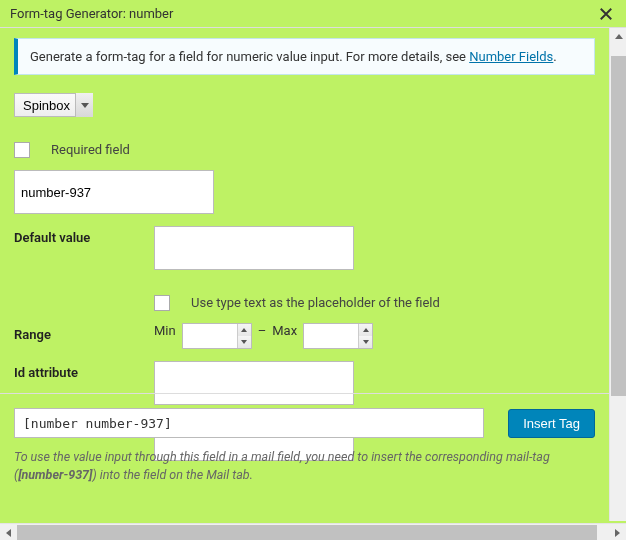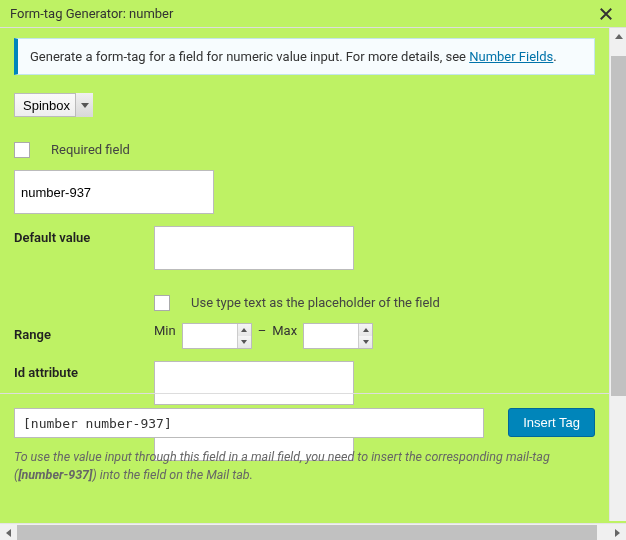--- a/index.html
+++ b/index.html
@@ -28,21 +28,21 @@
 input[type=checkbox].cb { width: 16px; height: 16px; border: 1px solid #aaa; background: #fff; appearance: none; }
 input[type=text].tx { width: 200px; height: 44px; border: 1px solid #bbb; padding: 2px 6px; font-size: 13px; }
 .num-wrap { display: inline-flex; align-items: center; position: relative; }
 input[type=text].num { width: 70px; height: 26px; border: 1px solid #bbb; padding: 2px 18px 2px 6px; font-size: 13px; }
 .spinbtns { position: absolute; right: 1px; top: 1px; width: 14px; height: 24px; border-left: 1px solid #ccc; display: flex; flex-direction: column; }
 .spinbtns .up, .spinbtns .dn { flex:1; background: linear-gradient(#f5f5f5,#e6e6e6); display:flex; align-items:center; justify-content:center; }
 .spinbtns .up::before { content:''; border-left:3px solid transparent; border-right:3px solid transparent; border-bottom:4px solid #555; }
 .spinbtns .dn::before { content:''; border-left:3px solid transparent; border-right:3px solid transparent; border-top:4px solid #555; }
 .range-ctl { display: flex; gap: 6px; font-size: 13px; color: #333; }
 .footer { position: absolute; left: 0; bottom: 24px; width: 609px; border-top: 1px solid #ddd; padding: 14px; }
-.tag-row { display: flex; gap: 24px; align-items: flex-start; }
+.tag-row { display: flex; gap: 24px; align-items: center; }
 input[type=text].tagout { flex: 1; height: 30px; border: 1px solid #bbb; padding: 4px 8px; font-family: Consolas, Monaco, monospace; font-size: 13px; color: #333; }
 .btn-primary { background: #0085ba; border: 1px solid #006799; color: #fff; padding: 6px 14px; font-size: 13px; border-radius: 3px; cursor: pointer; }
 .hint { margin-top: 10px; font-style: italic; font-size: 12.5px; color: #666; line-height: 1.4; }
 .hint b { font-weight: 700; }
 .hscroll { position: absolute; left: 0; bottom: 0; width: 626px; height: 17px; background: #f0f0f0; border-top: 1px solid #e4e4e4; }
 .hscroll .thumb { position: absolute; left: 17px; top: 1px; height: 15px; width: 580px; background: #c1c1c1; }
 .hscroll .arrow-l, .hscroll .arrow-r { position: absolute; top:0; width:17px; height:17px; display:flex; align-items:center; justify-content:center; }
 .hscroll .arrow-l { left:0; } .hscroll .arrow-r { right:0; }
 .hscroll .arrow-l::before { content:''; border-top:4px solid transparent; border-bottom:4px solid transparent; border-right:5px solid #666; }
 .hscroll .arrow-r::before { content:''; border-top:4px solid transparent; border-bottom:4px solid transparent; border-left:5px solid #666; }

